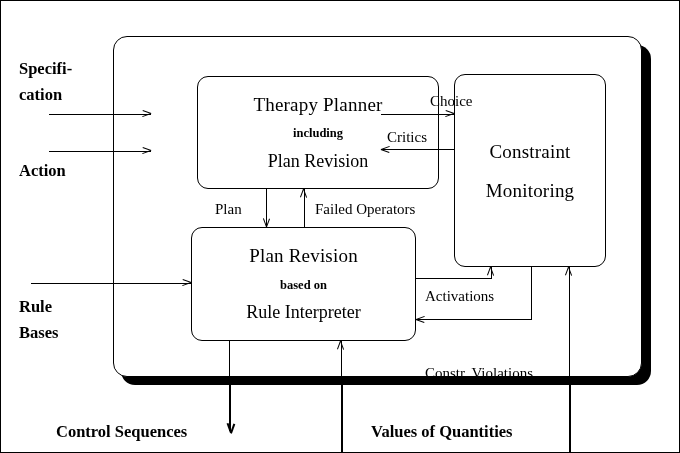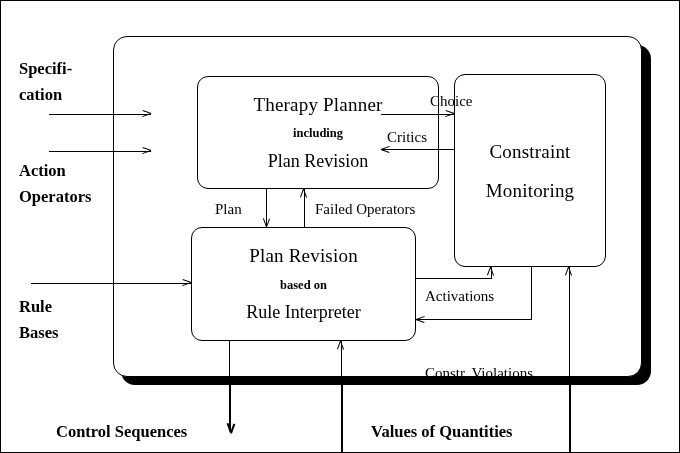--- a/index.html
+++ b/index.html
@@ -255,21 +255,20 @@
       <b></b>
     </div>
 
   <div class="iolabel" style="left:18px; top:55px;">
     <div>Specifi-</div>
     <div>cation</div>
   </div>
 
   <div class="iolabel" style="left:18px; top:157px;">
     <div>Action</div>
-    <div>Operators</div>
   </div>
 
   <div class="iolabel" style="left:18px; top:293px;">
     <div>Rule</div>
     <div>Bases</div>
   </div>
 
   <div class="iolabel" style="left:55px; top:418px;">Control Sequences</div>
 
   <div class="iolabel" style="left:370px; top:418px;">Values of Quantities</div>

